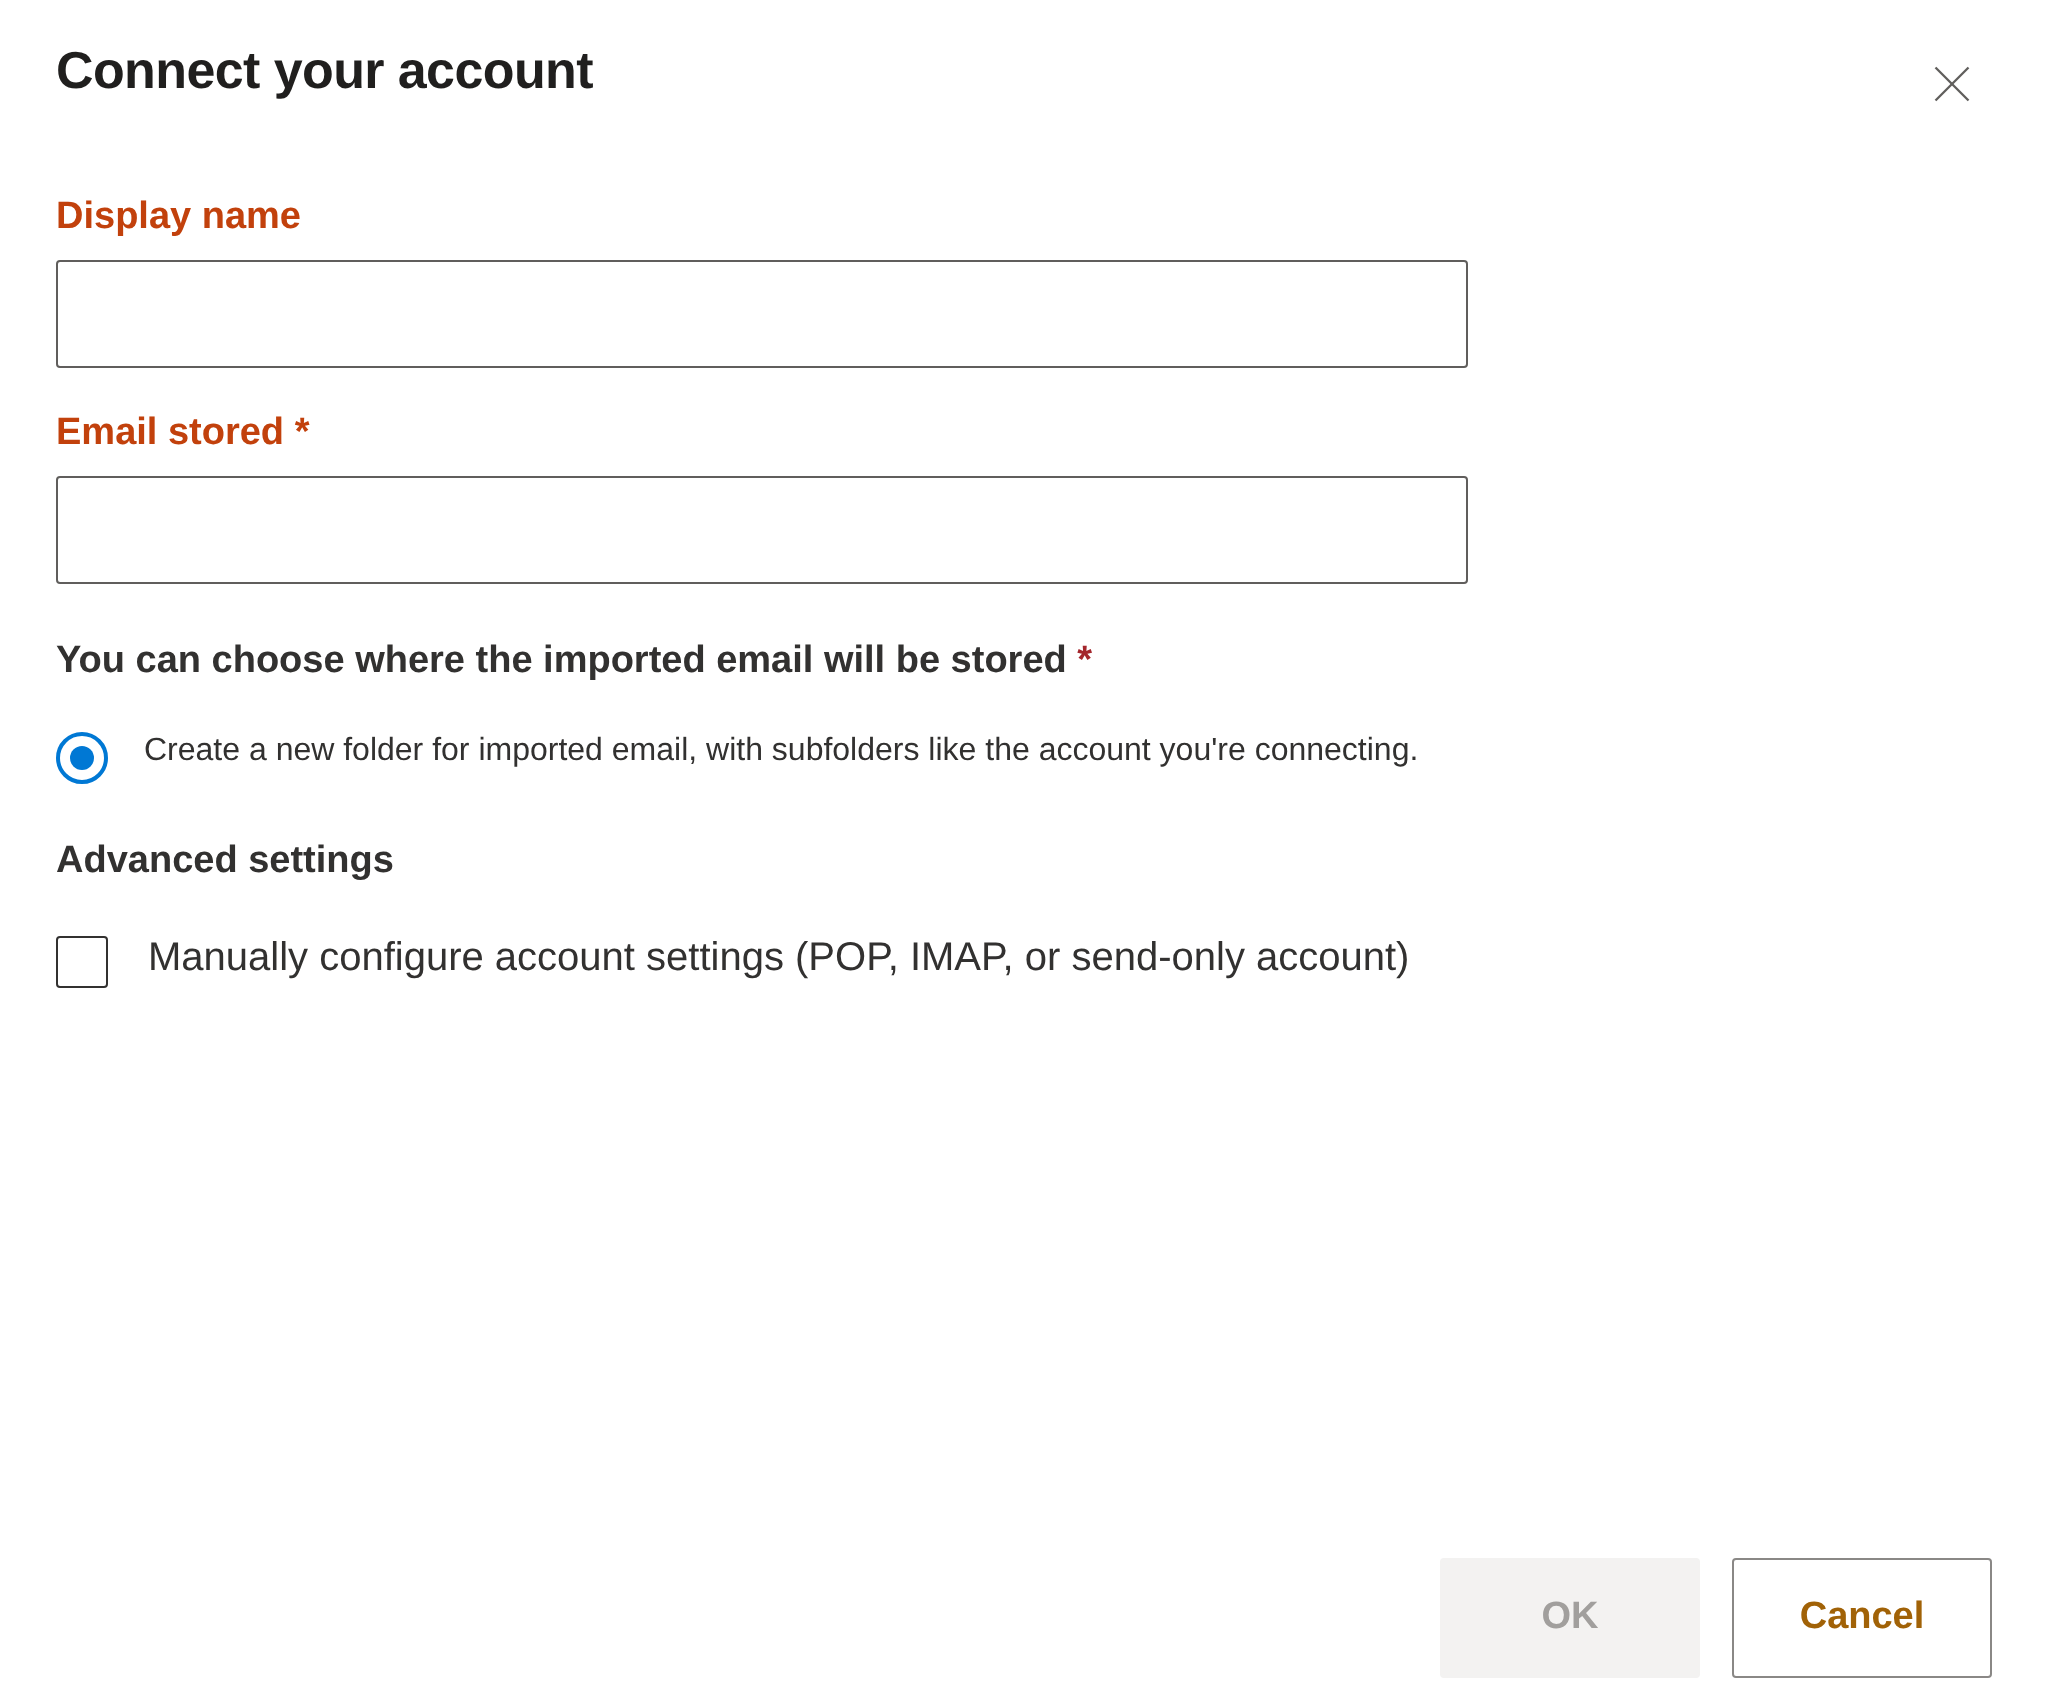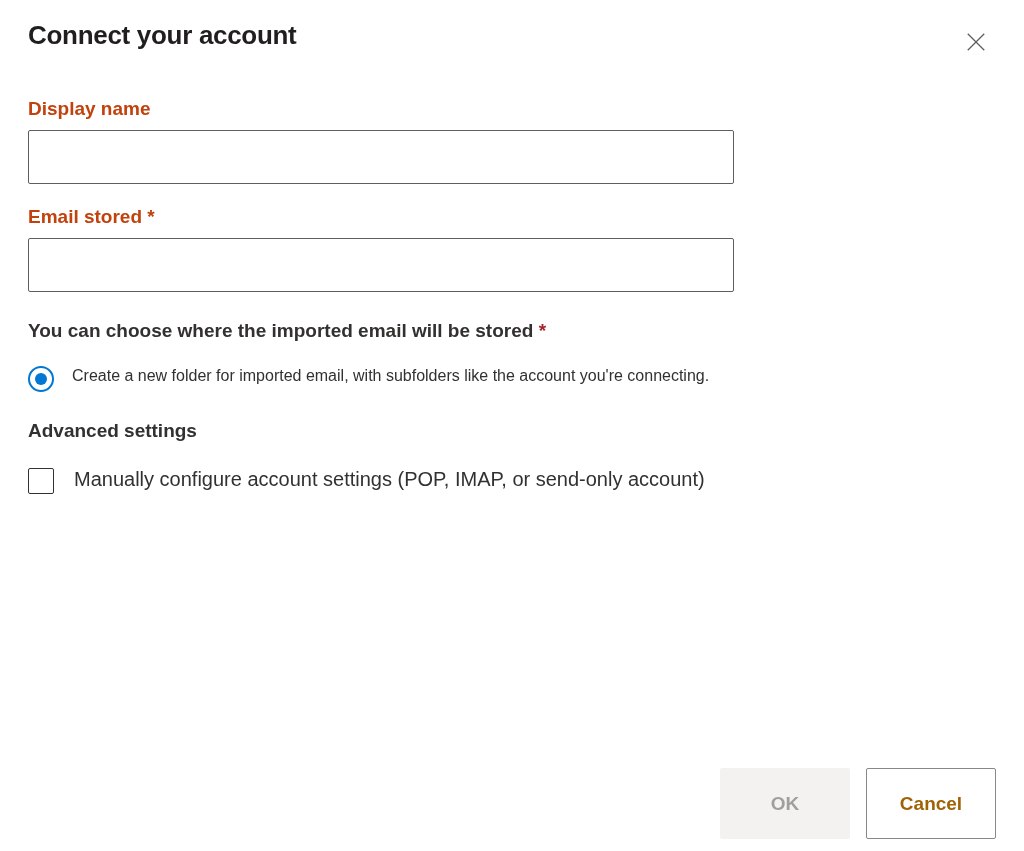--- a/index.html
+++ b/index.html
@@ -149,21 +149,21 @@
   }
   .button-row {
     position: absolute;
     bottom: 12px;
     right: 28px;
     display: flex;
     gap: 16px;
   }
   .btn {
     min-width: 130px;
-    height: 71px;
+    height: 60px;
     font-size: 19px;
     font-weight: 600;
     border-radius: 2px;
     cursor: pointer;
     font-family: inherit;
   }
   .btn-ok {
     background: #f3f2f1;
     border: none;
     color: #a19f9d;

